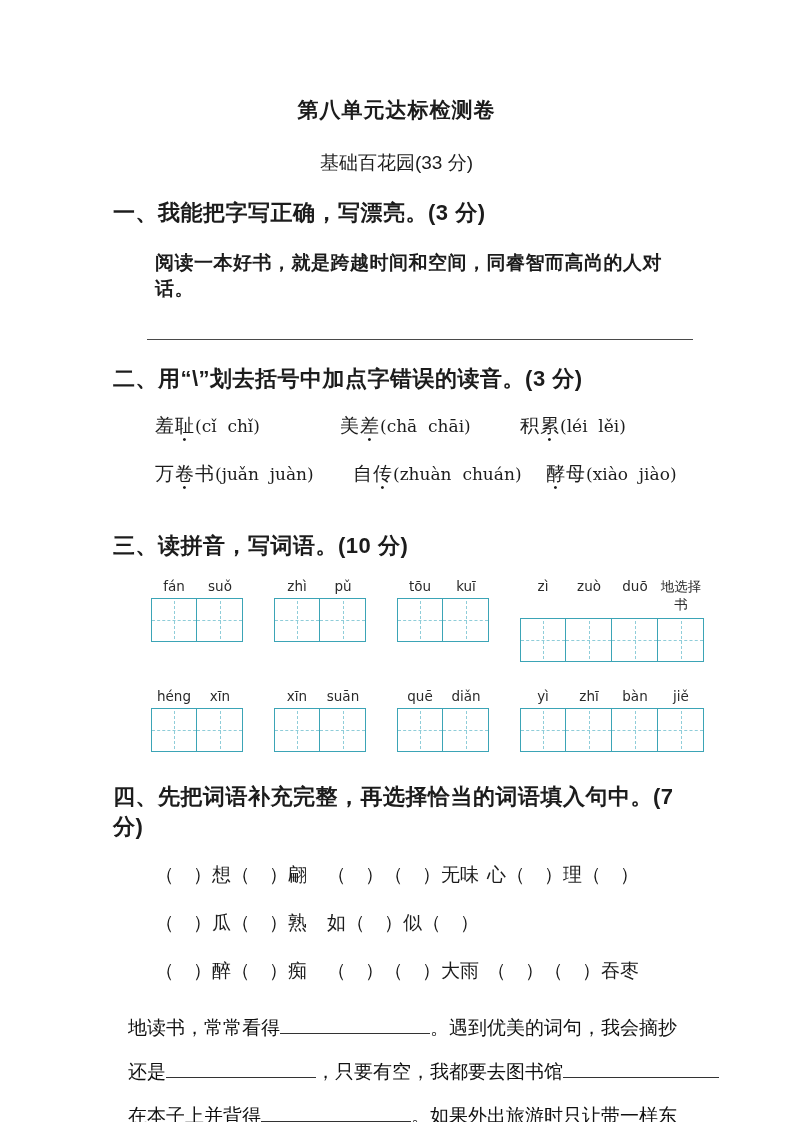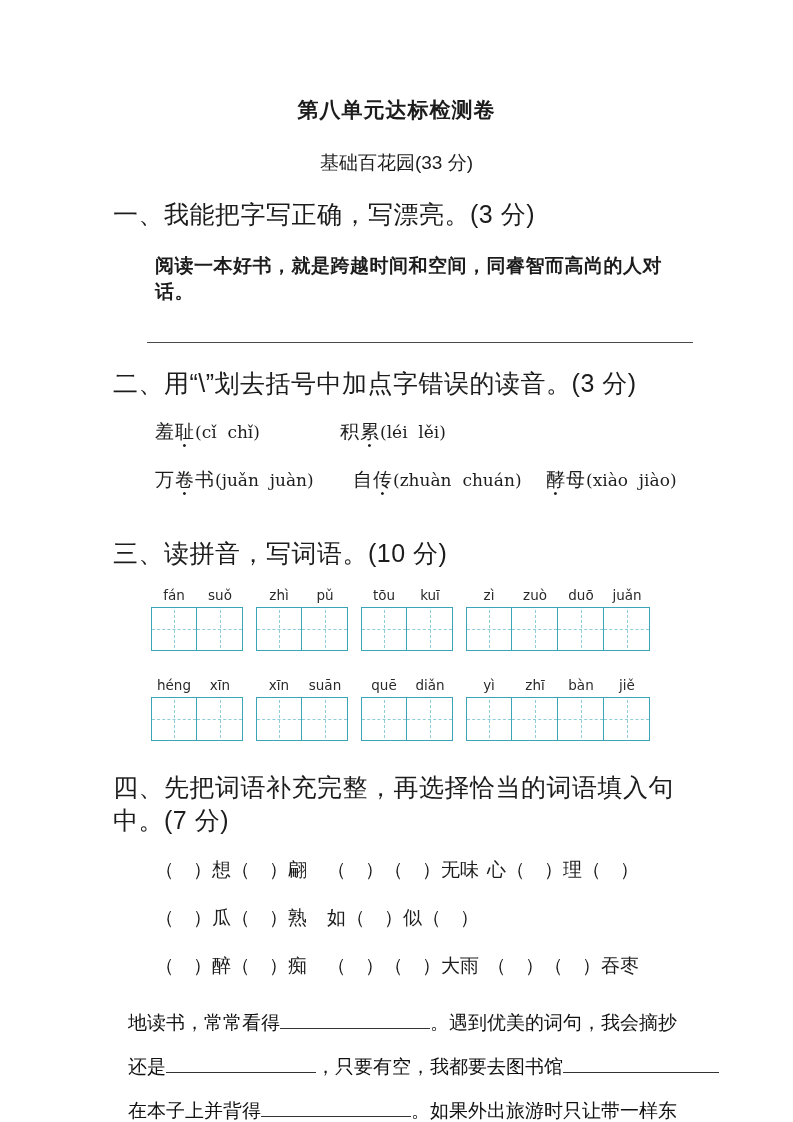--- a/index.html
+++ b/index.html
@@ -3,35 +3,35 @@
 <meta charset="utf-8">
 <style>
   html,body{margin:0;padding:0;background:#ffffff;}
   .page{
     width:793px;height:1122px;background:#ffffff;color:#1c1c1c;
     font-family:"Liberation Sans",sans-serif;position:relative;overflow:hidden;
   }
   .title{text-align:center;padding-top:96px;font-size:21px;font-weight:700;letter-spacing:1px;}
   .subtitle{text-align:center;margin-top:26px;font-size:19px;font-weight:400;}
   .content{margin-left:113px;margin-right:100px;}
-  .sec-heading{font-size:25px;font-weight:400;letter-spacing:.5px;}
+  .sec-heading{font-size:22px;font-weight:700;letter-spacing:.5px;}
   .h1{margin-top:22px;}
   .h2{margin-top:24px;}
   .h3{margin-top:44px;}
   .h4{margin-top:30px;}
   .sentence{margin-top:22px;margin-left:42px;font-size:19px;font-weight:700;letter-spacing:.5px;}
   .answer-line{margin-top:37px;margin-left:34px;margin-right:0;border-bottom:1.5px solid #4a4a4a;height:0;}
   .s2row{display:grid;grid-template-columns:185px 180px 1fr;margin-left:42px;margin-top:19px;font-size:19px;align-items:baseline;}
   .s2row.second{margin-top:22px;gap:13px;}
   .hz{letter-spacing:1px;}
   .dotc{position:relative;display:inline-block;}
   .dotc::after{content:"•";position:absolute;left:50%;transform:translateX(-50%);bottom:-0.55em;font-size:11px;line-height:1;color:#1c1c1c;}
   .reading{font-family:"DejaVu Serif",serif;font-size:17px;white-space:pre;}
   .grids{margin-left:38px;}
-  .grid-row{display:flex;gap:13px;}
+  .grid-row{display:flex;gap:31px;}
   .grid-row.first{margin-top:17px;}
   .grid-row.second{margin-top:26px;}
   .ggroup{display:flex;flex-direction:column;}
   .py{display:flex;margin-bottom:4px;}
   .syl{width:46px;text-align:center;font-size:13.5px;color:#2a2a2a;font-family:"DejaVu Sans",sans-serif;}
   .cells{display:flex;}
   .cell{box-sizing:border-box;width:46px;height:44px;border:1.6px solid #3ba4b6;border-left:none;position:relative;background:#fff;}
   .cell:first-child{border-left:1.6px solid #3ba4b6;}
   .cell::before{content:"";position:absolute;top:2px;bottom:2px;left:50%;border-left:1px dashed #8fcdd9;}
   .cell::after{content:"";position:absolute;left:0;right:0;top:50%;border-top:1px dashed #8fcdd9;}
@@ -53,20 +53,21 @@
 
   <div class="content">
 
     <div class="sec-heading h1">一、我能把字写正确，写漂亮。(3 分)</div>
     <div class="sentence">阅读一本好书，就是跨越时间和空间，同睿智而高尚的人对话。</div>
     <div class="answer-line"></div>
 
     <div class="sec-heading h2">二、用“\”划去括号中加点字错误的读音。(3 分)</div>
     <div class="s2row">
       <div><span class="hz"><span>羞</span><span class="dotc">耻</span><span></span></span><span class="reading">(cǐ  chǐ)</span></div>
+      <div><span class="hz"><span>美</span><span class="dotc">差</span><span></span></span><span class="reading">(chā  chāi)</span></div>
       <div><span class="hz"><span>积</span><span class="dotc">累</span><span></span></span><span class="reading">(léi  lěi)</span></div>
     </div>
     <div class="s2row second">
       <div><span class="hz"><span>万</span><span class="dotc">卷</span><span>书</span></span><span class="reading">(juǎn  juàn)</span></div>
       <div><span class="hz"><span>自</span><span class="dotc">传</span><span></span></span><span class="reading">(zhuàn  chuán)</span></div>
       <div><span class="hz"><span></span><span class="dotc">酵</span><span>母</span></span><span class="reading">(xiào  jiào)</span></div>
     </div>
 
     <div class="sec-heading h3">三、读拼音，写词语。(10 分)</div>
     <div class="grids">
@@ -99,21 +100,21 @@
           <div class="cells">
               <span class="cell"></span>
               <span class="cell"></span>
             </div>
         </div>
         <div class="ggroup">
           <div class="py">
               <span class="syl">zì</span>
               <span class="syl">zuò</span>
               <span class="syl">duō</span>
-              <span class="syl">juǎn</span>
+              <span class="syl">地选择书</span>
             </div>
           <div class="cells">
               <span class="cell"></span>
               <span class="cell"></span>
               <span class="cell"></span>
               <span class="cell"></span>
             </div>
         </div>
       </div>
       <div class="grid-row second">

